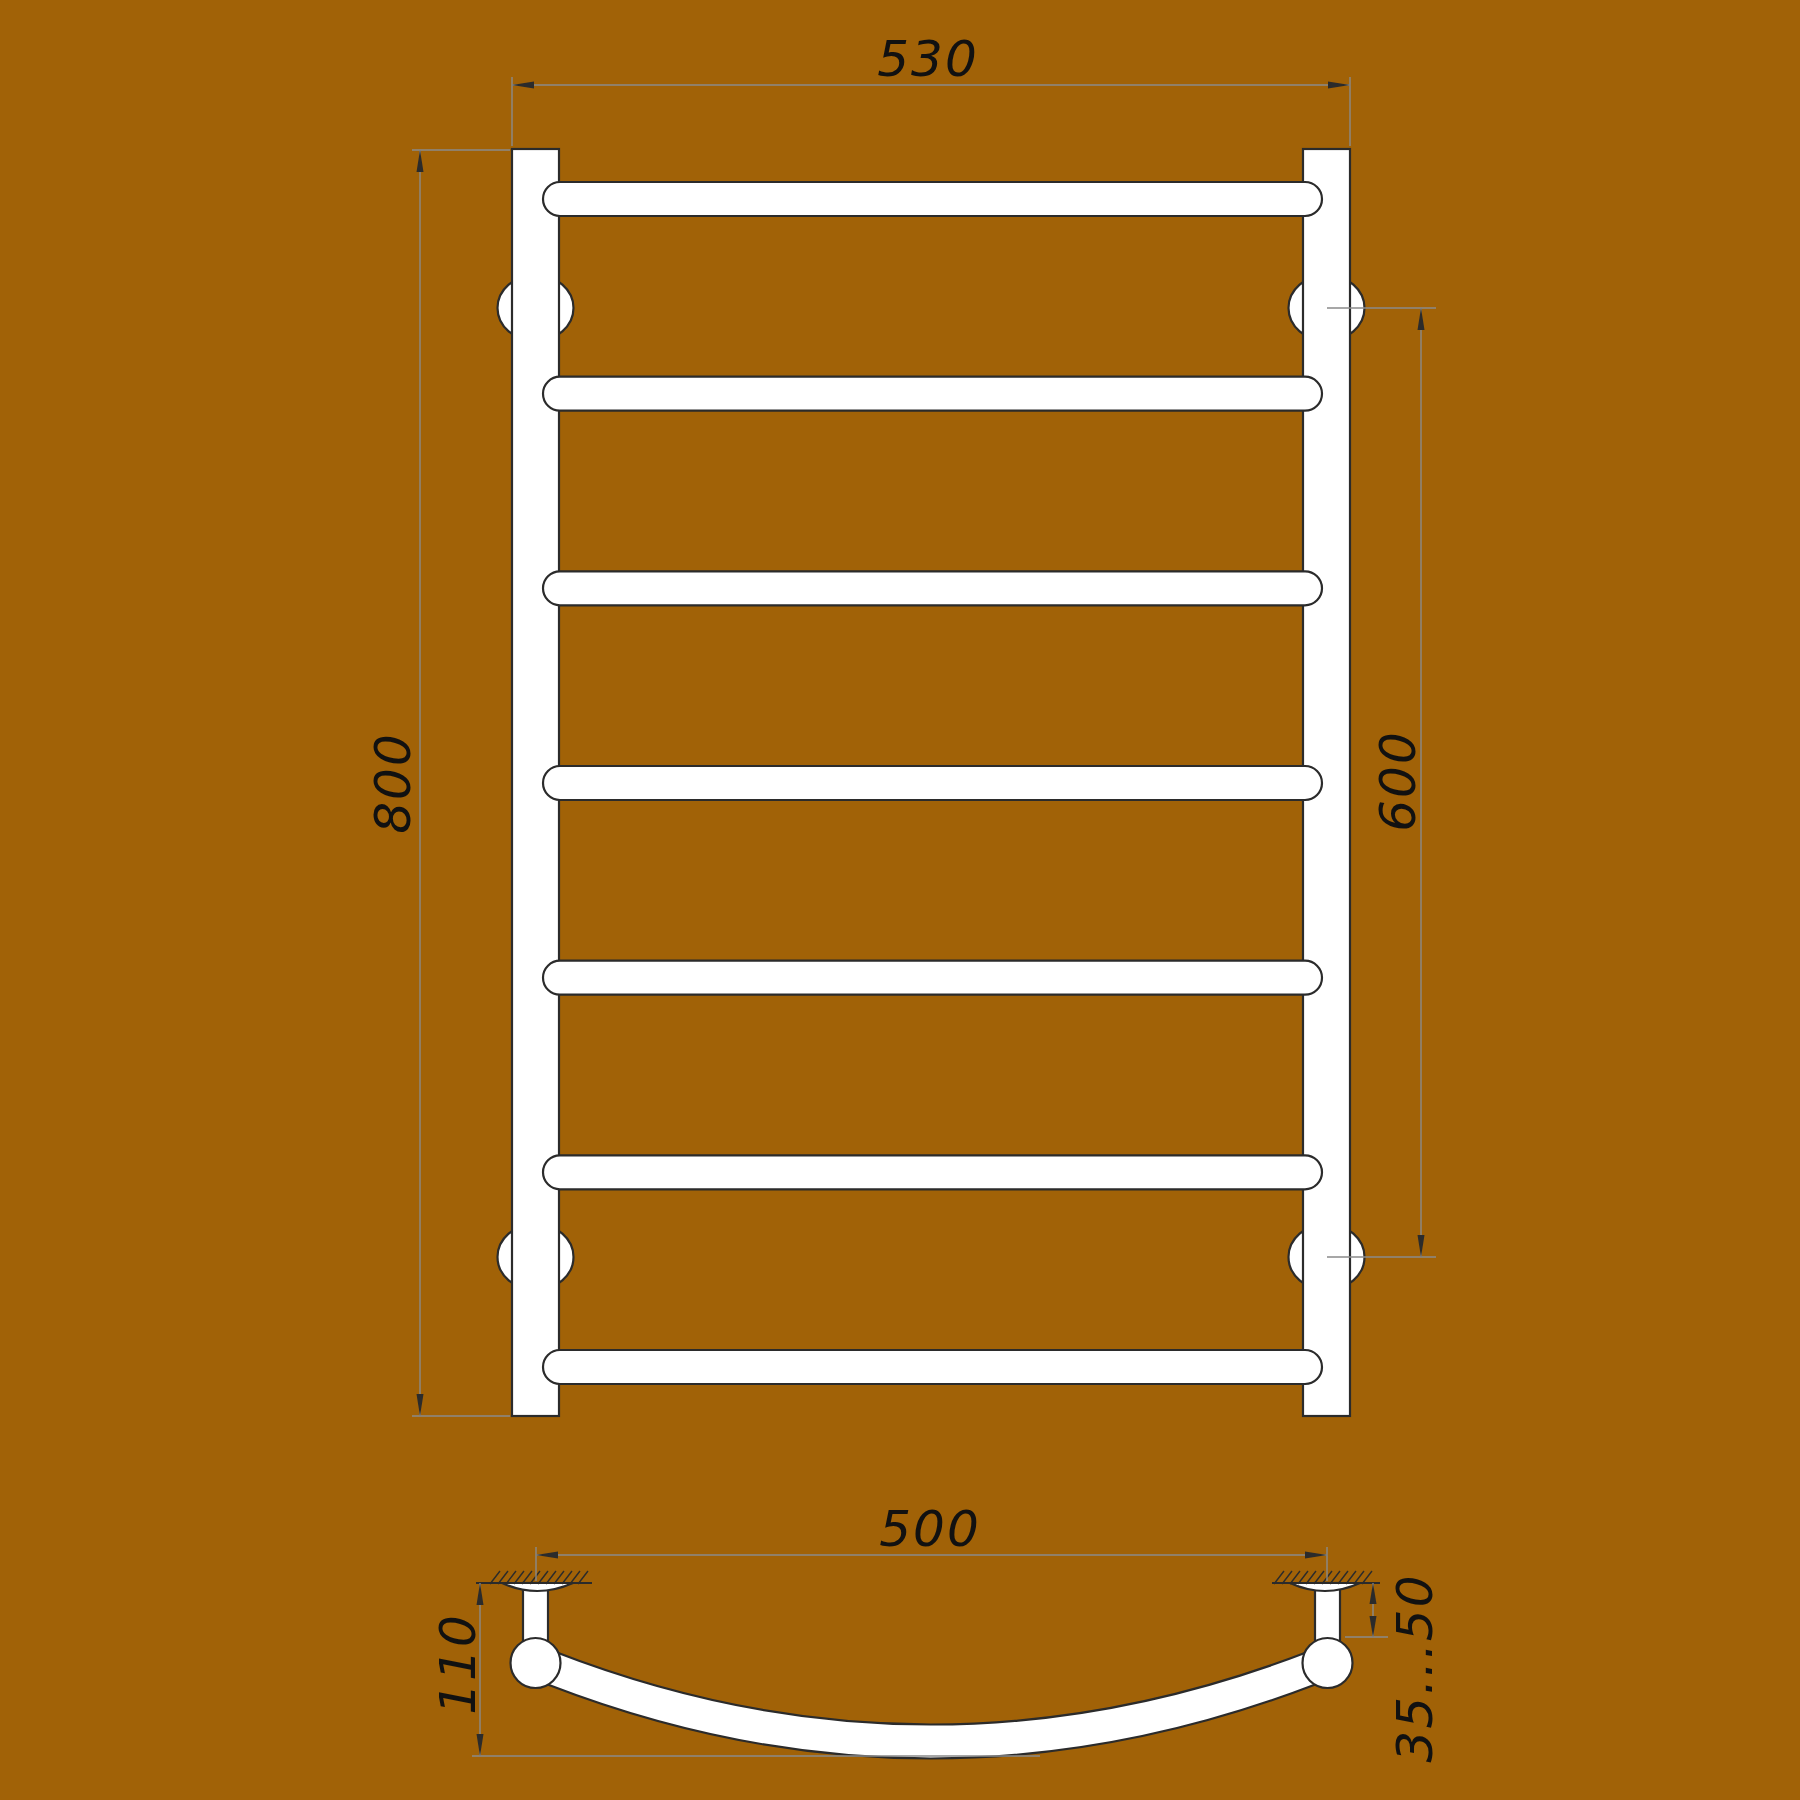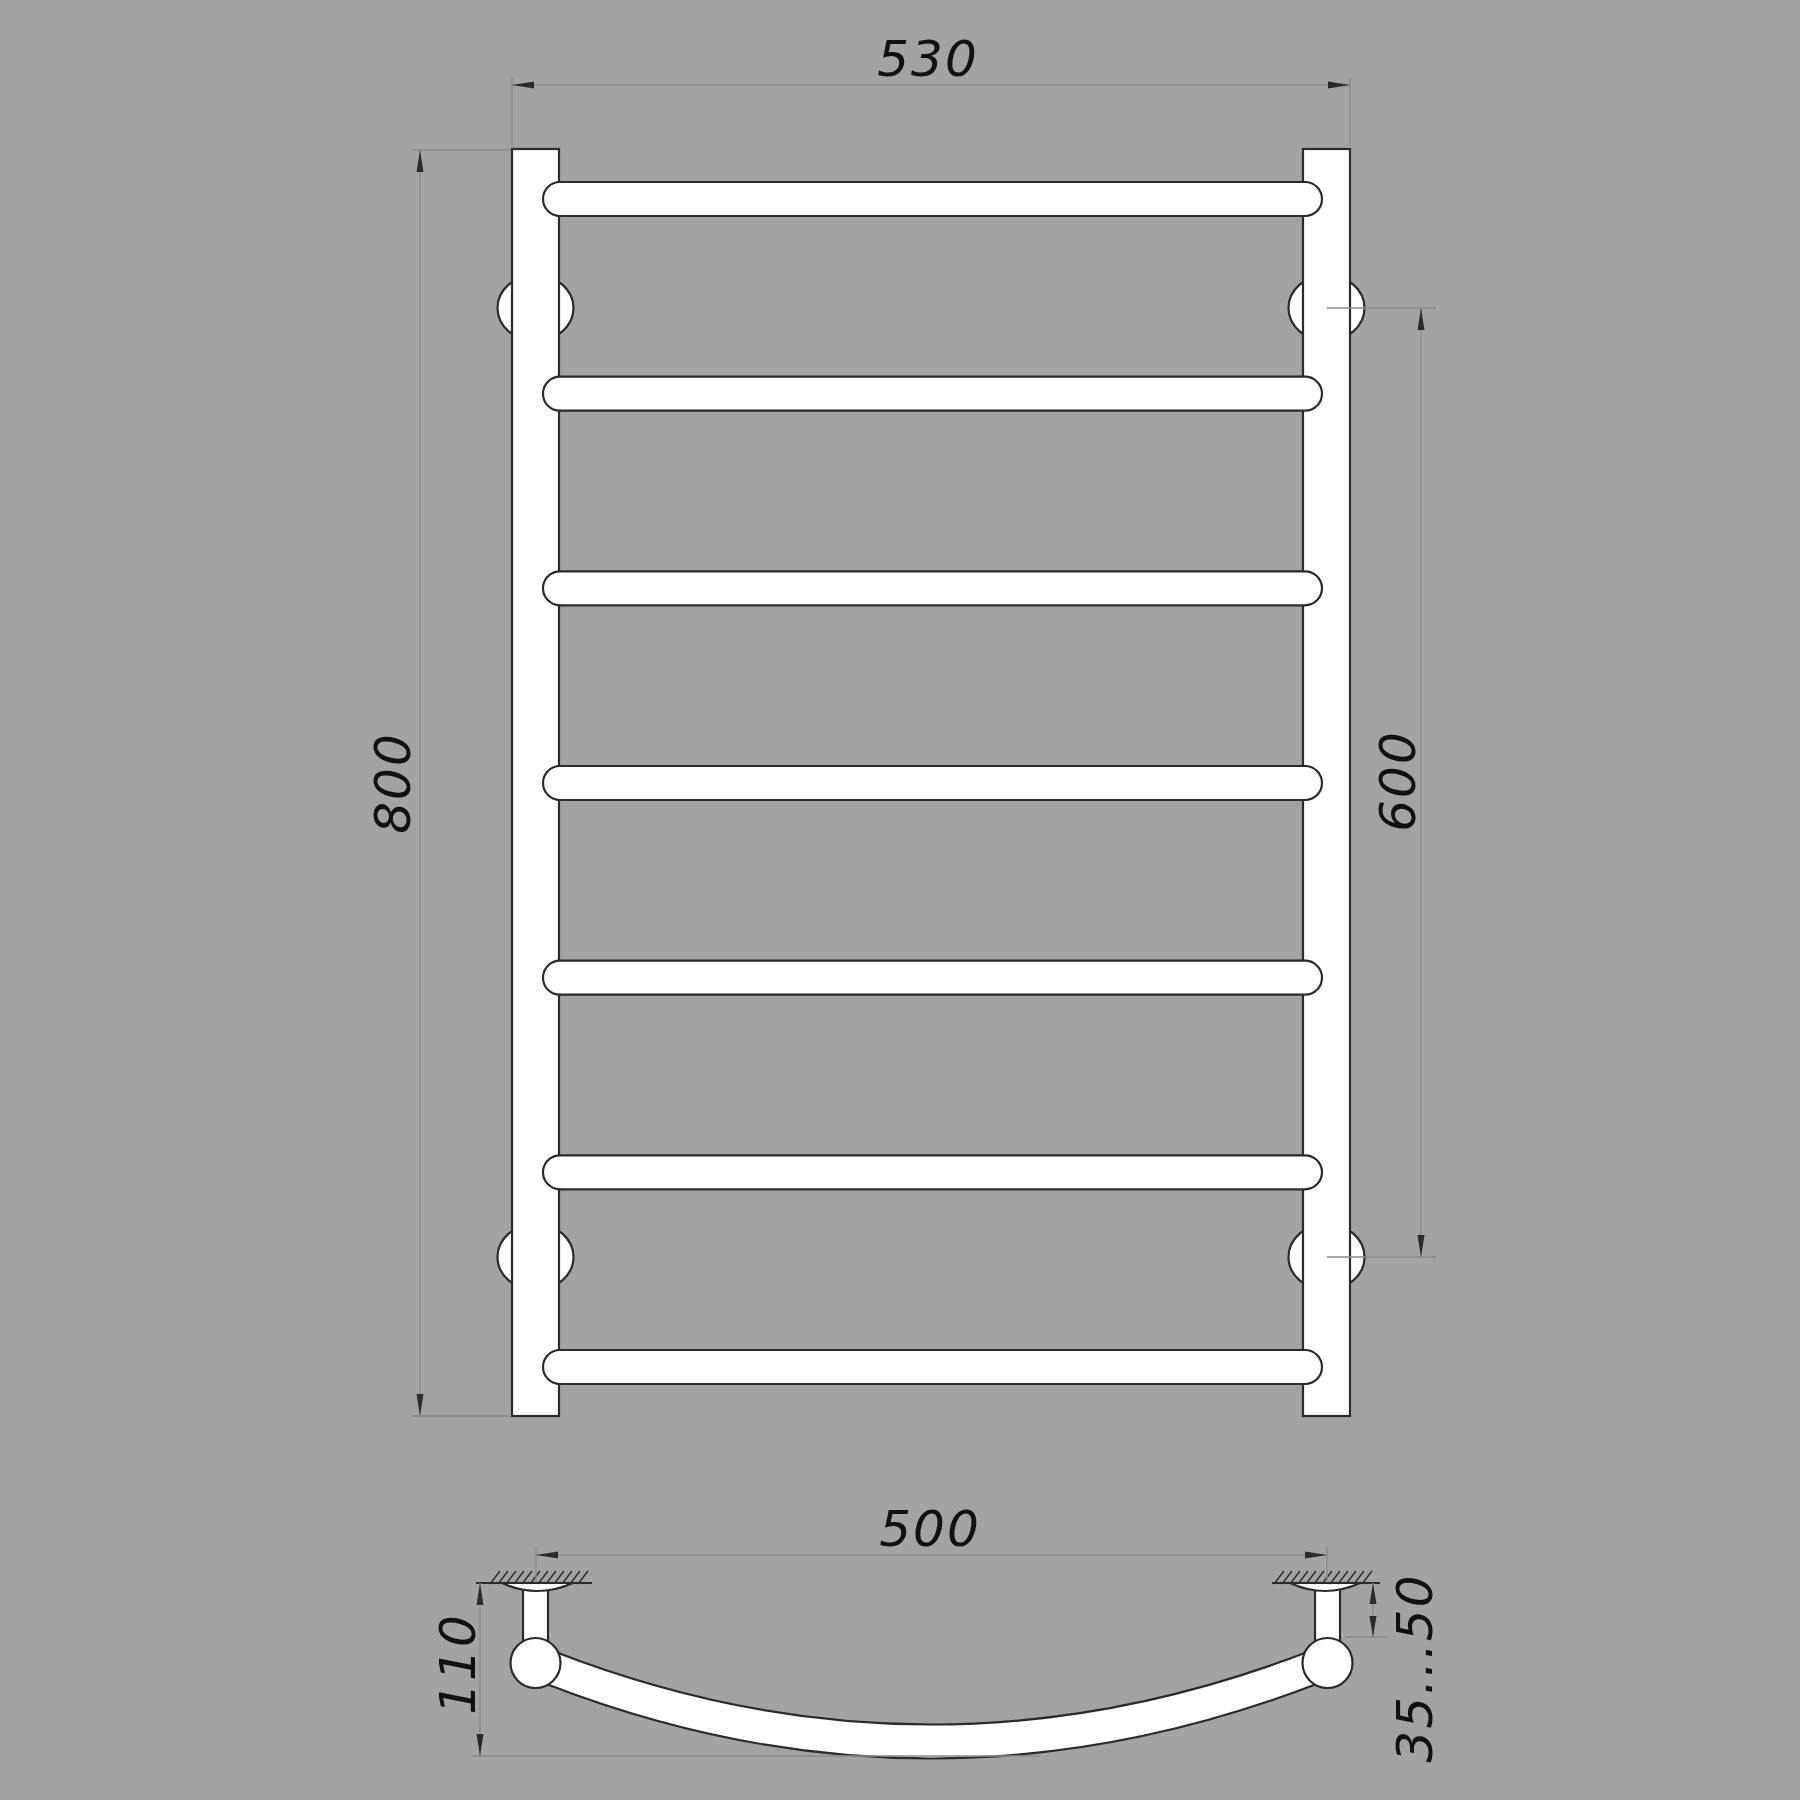--- a/index.html
+++ b/index.html
@@ -4,21 +4,21 @@
 <style>
   html, body {
     margin: 0;
     padding: 0;
     background: #ffffff;
   }
   .canvas {
     position: relative;
     width: 1800px;
     height: 1800px;
-    background: #a3a3a3;
+    background: #a16207;
     overflow: hidden;
   }
   svg {
     display: block;
     width: 1800px;
     height: 1800px;
   }
   .obj {
     fill: #ffffff;
     stroke: #2b2b2b;

